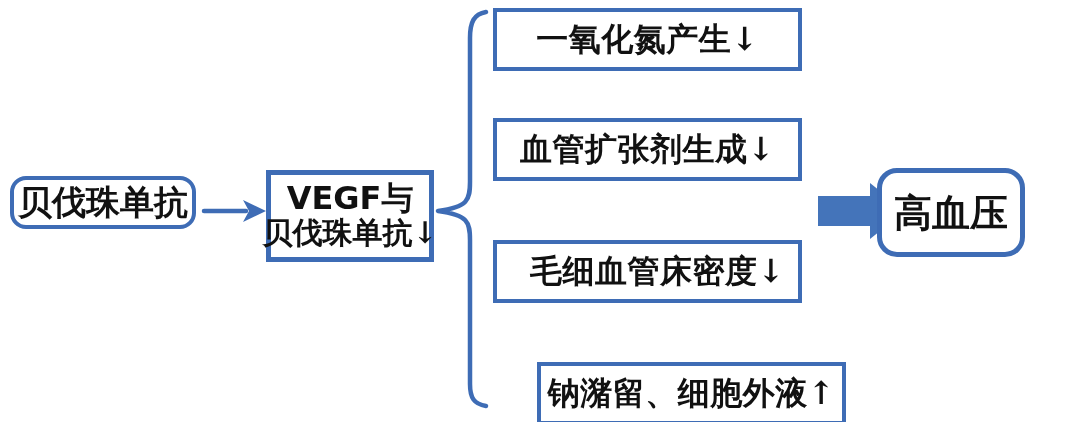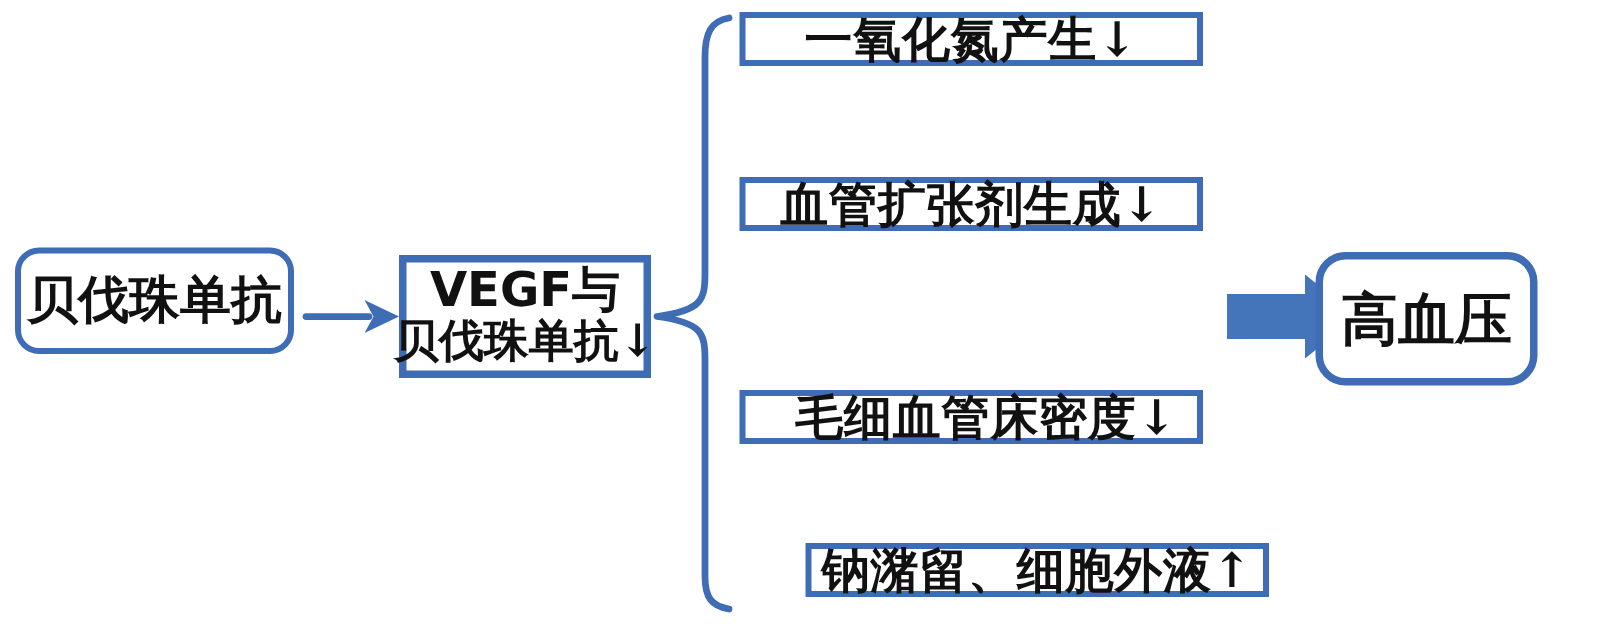--- a/index.html
+++ b/index.html
@@ -27,42 +27,42 @@
     text-align: center;
     font-weight: bold;
     color: var(--text);
     background: var(--background);
     border: 4px solid var(--accent);
     line-height: 1.15;
     white-space: nowrap;
   }
   .rounded { border-radius: 16px; }
   .node-source {
-    left: 10px; top: 165px; width: 186px; height: 71px;
+    left: 10px; top: 176px; width: 186px; height: 53px;
     font-size: 34px;
   }
   .node-mediator {
-    left: 266px; top: 170px; width: 168px; height: 82px;
+    left: 266px; top: 170px; width: 168px; height: 92px;
     border-width: 5px;
     flex-direction: column;
     font-size: 30px;
   }
   .node-mediator .latin-line {
     font-family: "DejaVu Sans", "Liberation Sans", sans-serif;
     font-size: 32px;
     line-height: 1.1;
   }
   .node-mechanism {
-    left: 493px; width: 309px; height: 36px;
+    left: 493px; width: 309px; height: 63px;
     font-size: 32px;
     letter-spacing: 0.5px;
   }
   .mech-0 { top: 8px; }
   .mech-1 { top: 118px; }
-  .mech-2 { top: 260px; padding-left: 20px; }
+  .mech-2 { top: 240px; padding-left: 20px; }
   .mech-3 { top: 362px; margin-left: 44px; }
   .node-outcome {
     left: 877px; top: 168px; width: 148px; height: 89px;
     border-width: 5px;
     border-radius: 20px;
     font-size: 38px;
   }
   .svg-abs { position: absolute; display: block; color: var(--accent); }
   .svg-arrow-small { left: 198px; top: 196px; }
   .svg-brace { left: 430px; top: 4px; }

